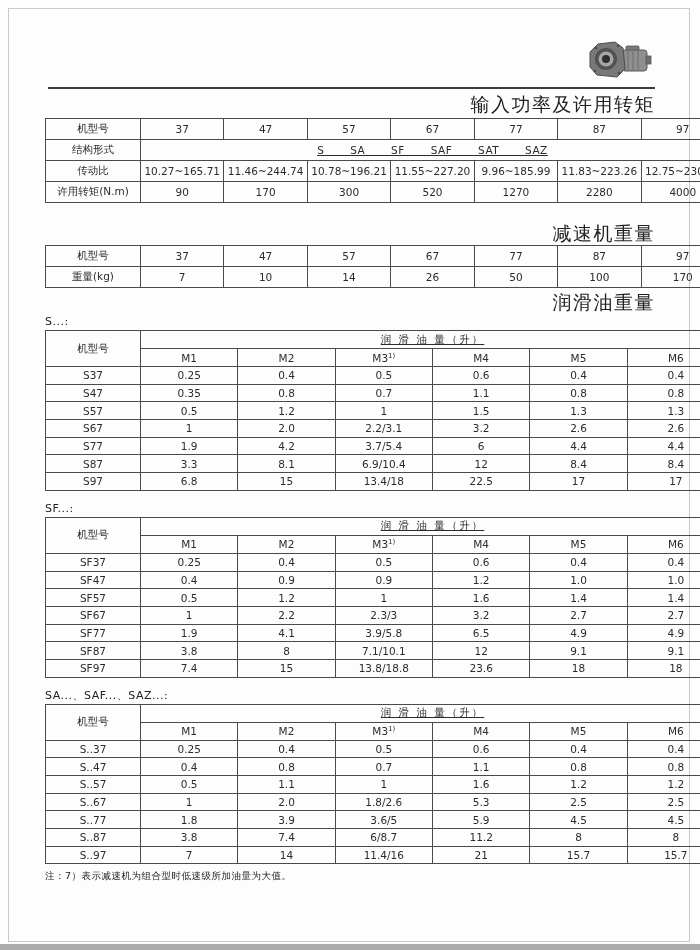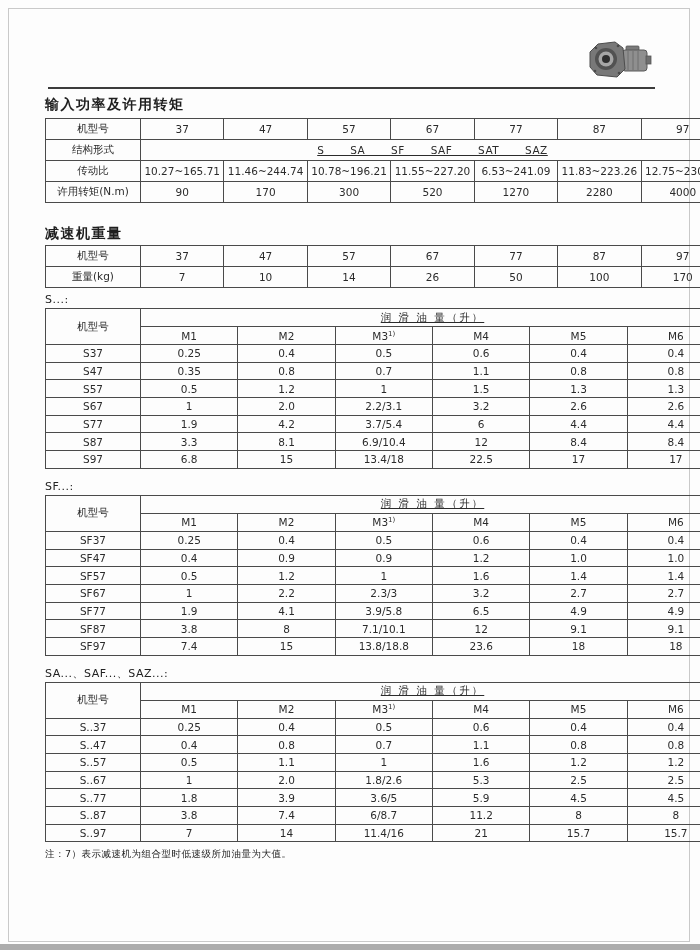--- a/index.html
+++ b/index.html
@@ -7,21 +7,21 @@
     width:700px;height:950px;position:relative;overflow:hidden;
     background:#fdfdfd;color:#2b2b2b;
     font-family:"DejaVu Sans","Liberation Sans",sans-serif;
   }
   .page-border{position:absolute;left:8px;top:8px;width:682px;height:934px;
     border:1px solid #c9c9c9;box-sizing:border-box;pointer-events:none;}
   .bottom-bar{position:absolute;left:0;bottom:0;width:700px;height:6px;background:#acacac;}
   .gearbox{position:absolute;top:40px;right:48px;width:64px;height:40px;}
   .toprule{position:absolute;top:87px;left:48px;width:607px;height:2px;background:#3c3c3c;}
   .content{position:absolute;left:45px;top:0;width:610px;}
-  .sec-title{font-size:14px;font-weight:bold;letter-spacing:1.5px;line-height:16px;color:#1f1f1f;}
+  .sec-title{font-size:19px;font-weight:normal;letter-spacing:1.5px;line-height:16px;color:#1f1f1f;text-align:right;}
   #title-power{margin-top:96px;}
   #title-weight{margin-top:22px;}
   #title-oil{margin-top:6px;}
   .sub-label{font-size:11px;letter-spacing:0.5px;line-height:13px;color:#222;}
   .sub-label.first{margin-top:5px;}
   .sub-label.later{margin-top:11px;}
   table.grid{border-collapse:collapse;width:680px;table-layout:fixed;
     font-size:10.5px;color:#2b2b2b;}
   table.grid td{border:1px solid #4a4a4a;text-align:center;vertical-align:middle;
     padding:0;overflow:hidden;white-space:nowrap;}
@@ -93,21 +93,21 @@
     <tr>
       <td>结构形式</td>
       <td colspan="7" class="struct">S SA SF SAF SAT SAZ</td>
     </tr>
     <tr>
       <td>传动比</td>
       <td>10.27~165.71</td>
       <td>11.46~244.74</td>
       <td>10.78~196.21</td>
       <td>11.55~227.20</td>
-      <td>6.53~241.09</td>
+      <td>9.96~185.99</td>
       <td>11.83~223.26</td>
       <td>12.75~230.48</td>
     </tr>
     <tr>
       <td>许用转矩(N.m)</td>
       <td>90</td>
       <td>170</td>
       <td>300</td>
       <td>520</td>
       <td>1270</td>
@@ -148,20 +148,21 @@
       <td>14</td>
       <td>26</td>
       <td>50</td>
       <td>100</td>
       <td>170</td>
     </tr>
   </tbody>
     </table>
 
 
+  <div class="sec-title" id="title-oil">润滑油重量</div>
 
   <div class="sub-label first">S...:</div>
   <table class="grid t-oil">
     <colgroup>
         <col class="c-label">
         <col>
         <col>
         <col>
         <col>
         <col>

